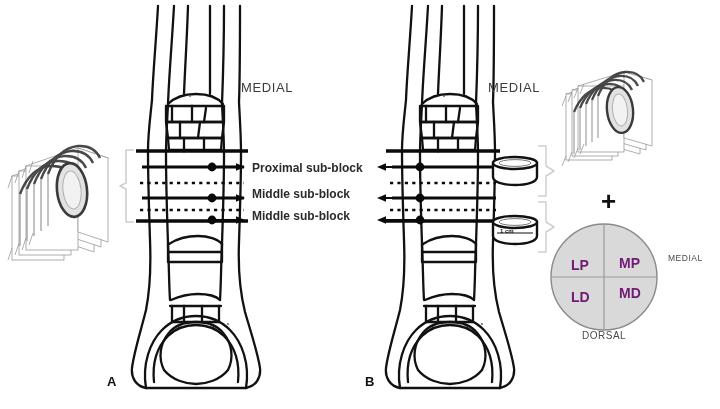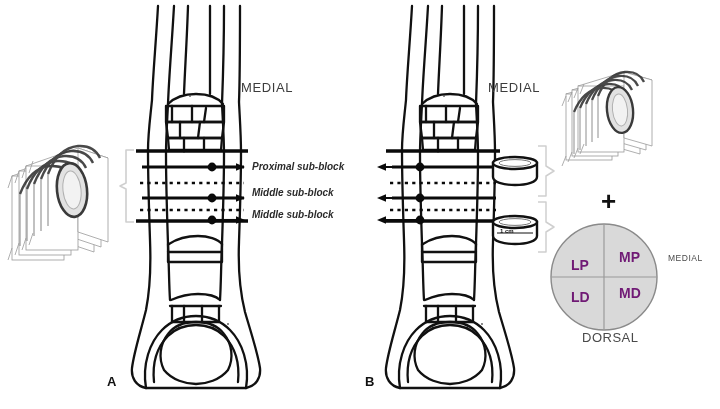--- a/index.html
+++ b/index.html
@@ -1,23 +1,23 @@
 <!DOCTYPE html>
 <html><head>
 <meta charset="utf-8">
 <style>
   html,body{margin:0;padding:0;background:#ffffff;}
   body{width:720px;height:409px;position:relative;overflow:hidden;
        font-family:"Liberation Sans", sans-serif;color:#1a1a1a;}
   .fig{position:absolute;left:0;top:0;width:720px;height:380px;}
   .abs{position:absolute;}
-  .lbl-sub{font-size:10px;color:#2b2b2b;white-space:nowrap;font-weight:600;font-style:italic;}
+  .lbl-sub{font-size:12px;color:#2b2b2b;white-space:nowrap;font-weight:600;}
   .lbl-medial{font-size:13px;color:#3c3c3c;letter-spacing:.6px;white-space:nowrap;}
   .lbl-medial-sm{font-size:8.5px;color:#4a4a4a;letter-spacing:.5px;white-space:nowrap;}
-  .lbl-dorsal{font-size:13px;color:#4a4a4a;letter-spacing:.5px;white-space:nowrap;}
+  .lbl-dorsal{font-size:10px;color:#4a4a4a;letter-spacing:.5px;white-space:nowrap;}
   .panel-letter{font-size:13px;font-weight:700;color:#111;}
   .quad-lbl{font-size:14px;font-weight:700;color:#701a75;}
   .plus{font-size:26px;font-weight:700;color:#111;line-height:1;}
   .cm-lbl{font-size:6px;color:#111;white-space:nowrap;font-weight:700;}
   svg{display:block;overflow:visible;}
 </style>
 </head>
 <body>
 
 <div class="fig">
@@ -315,20 +315,20 @@
   </svg>
 
   <div class="abs plus" style="left:601px;top:188px;">+</div>
 
   <svg class="abs" style="left:549px;top:222px;" width="110" height="110" viewBox="0 0 110 110">
     <circle cx="55" cy="55" r="53" fill="#d9d9d9" stroke="#8a8a8a" stroke-width="1.4"></circle>
     <line x1="55" y1="2" x2="55" y2="108" stroke="#9a9a9a" stroke-width="1.2"></line>
     <line x1="2" y1="55" x2="108" y2="55" stroke="#9a9a9a" stroke-width="1.2"></line>
   </svg>
   <div class="abs quad-lbl" style="left:571px;top:257px;">LP</div>
-  <div class="abs quad-lbl" style="left:619px;top:249px;">MP</div>
+  <div class="abs quad-lbl" style="left:619px;top:255px;">MP</div>
   <div class="abs quad-lbl" style="left:571px;top:289px;">LD</div>
   <div class="abs quad-lbl" style="left:619px;top:285px;">MD</div>
 
   <div class="abs lbl-medial-sm" style="left:668px;top:253px;">MEDIAL</div>
   <div class="abs lbl-dorsal" style="left:582px;top:330px;">DORSAL</div>
 
 </div>
 
 </body></html>

